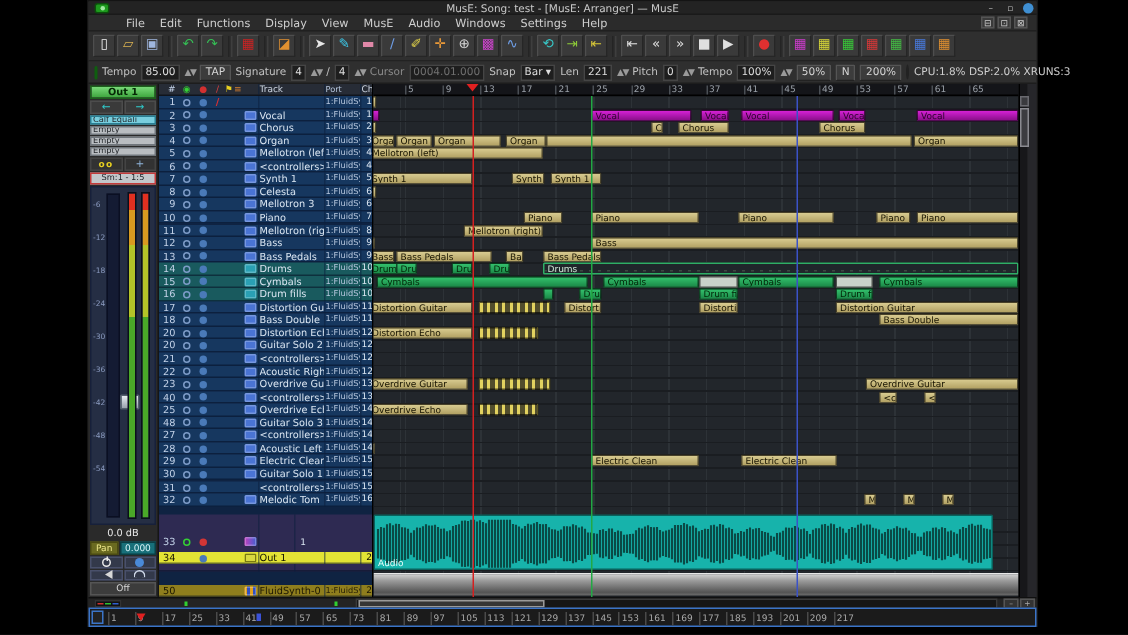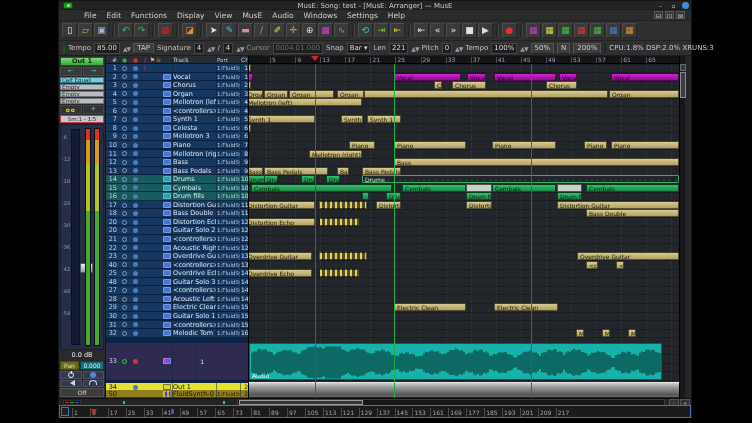--- a/index.html
+++ b/index.html
@@ -725,21 +725,21 @@
           <div class="c-s1"></div>
           <div class="c-s2"></div>
           <div class="c-s3"></div>
           <div class="c-icon">
             <span class="tic"></span>
           </div>
           <div class="c-name">Guitar Solo 1</div>
           <div class="c-port">1:FluidSy</div>
           <div class="c-ch">15</div>
         </div>
-        <div class="trow" style="top: 264.5px; height: 8.55px;">
+        <div class="trow" style="top: 264.5px; height: 8.55px; align-items: flex-end;">
           <div class="c-num">31</div>
           <div class="c-i"><span class="ring"></span></div>
           <div class="c-i"><span class="dot"></span></div>
           <div class="c-s1"></div>
           <div class="c-s2"></div>
           <div class="c-s3"></div>
           <div class="c-icon">
             <span class="tic"></span>
           </div>
           <div class="c-name">&lt;controllers&gt;</div>
@@ -766,21 +766,21 @@
           <div class="c-i"><span class="dot"></span></div>
           <div class="c-s1"></div>
           <div class="c-s2"></div>
           <div class="c-s3"></div>
           <div class="c-icon">
             <span class="tic waveic"></span>
           </div>
           <div class="c-port"></div>
           <div class="c-ch">1</div>
         </div>
-        <div class="trow out" style="top: 327px; height: 8px;">
+        <div class="trow out" style="top: 312px; height: 8px;">
           <div class="c-num">34</div>
           <div class="c-i"></div>
           <div class="c-i"><span class="dot"></span></div>
           <div class="c-s1"></div>
           <div class="c-s2"></div>
           <div class="c-s3"></div>
           <div class="c-icon">
             <span class="tic outic"></span>
           </div>
           <div class="c-name">Out 1</div>

